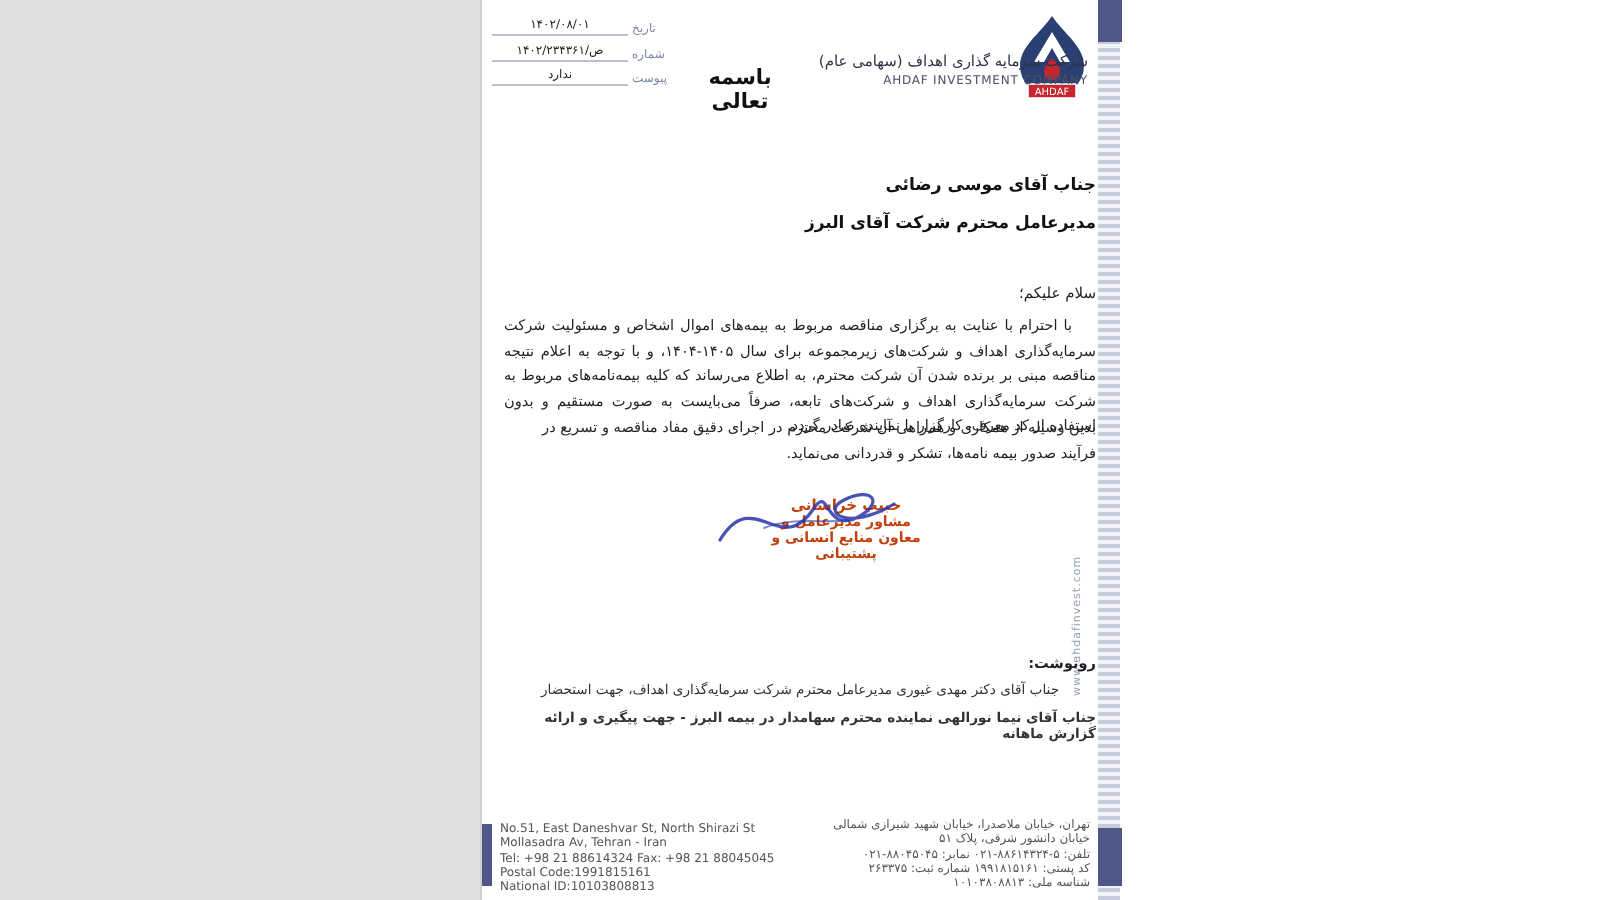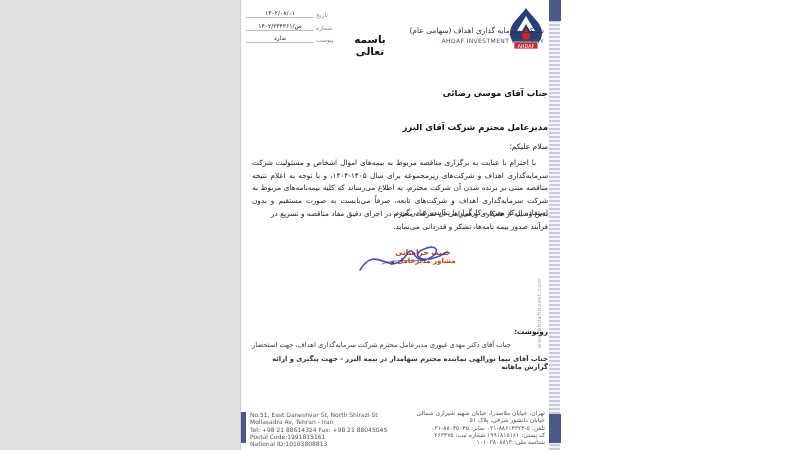--- a/index.html
+++ b/index.html
@@ -33,42 +33,42 @@
 
   
   .meta-block{left:246px;top:9px;width:92px;direction:rtl;}
   .meta-row{display:flex;align-items:flex-end;direction:rtl;margin-bottom:3.5px;}
   .meta-label{font-size:6px;color:#7d88a6;width:22px;text-align:left;padding-left:2px;}
   .meta-line{flex:1;border-bottom:.5px solid #b9bfce;text-align:center;
     font-size:6px;color:#222;line-height:8px;direction:ltr;}
 
   
   .recipient{right:252px;top:88px;width:300px;direction:rtl;text-align:right;color:#111;}
-  .recipient .r1{font-size:8.5px;font-weight:bold;margin-bottom:24px;}
+  .recipient .r1{font-size:8.5px;font-weight:bold;margin-bottom:9px;}
   .recipient .r2{font-size:8.5px;font-weight:bold;}
 
   
   .greeting{right:252px;top:142px;width:296px;direction:rtl;text-align:right;
     font-size:7.5px;color:#222;}
   .para1{right:252px;top:157px;width:296px;direction:rtl;text-align:justify;
     font-size:7.3px;line-height:12.5px;color:#222;text-indent:12px;}
   .para2{right:252px;top:208px;width:296px;direction:rtl;text-align:right;
     font-size:7.3px;line-height:12.5px;color:#222;}
 
   
   .sig-block{left:362px;top:248px;width:90px;direction:rtl;text-align:center;color:#c2410c;margin-left:16px;}
   .sig-block .s1{font-size:7.5px;font-weight:bold;}
   .sig-block .s2{font-size:7px;font-weight:bold;}
   .sig-block .s3{font-size:7px;font-weight:bold;}
   .sig-ink{left:352px;top:240px;width:110px;height:45px;pointer-events:none;}
 
   
   .cc-label{right:252px;top:327px;width:296px;direction:rtl;text-align:right;
     font-size:7.3px;font-weight:bold;color:#222;}
-  .cc-1{right:252px;top:341px;width:296px;direction:rtl;text-align:left;font-size:6.8px;color:#333;}
+  .cc-1{right:252px;top:341px;width:296px;direction:rtl;text-align:center;font-size:6.8px;color:#333;}
   .cc-2{right:252px;top:355px;width:296px;direction:rtl;text-align:right;font-size:6.8px;color:#333;font-weight:bold;}
 
   
   .footer-bar-left{left:241px;top:412px;width:5px;height:31px;background:#4d5886;}
   .footer-en{left:250px;top:411px;width:150px;font-size:6px;line-height:7.3px;color:#555;}
   .footer-fa{right:255px;top:409px;width:210px;direction:rtl;text-align:right;
     font-size:6px;line-height:7.3px;color:#555;}
 </style>
 </head>
 <body>
@@ -113,20 +113,21 @@
   <div class="r2">مدیرعامل محترم شرکت آقای البرز</div>
 </div>
 
 <div class="abs greeting">سلام علیکم؛</div>
 <div class="abs para1">با احترام با عنایت به برگزاری مناقصه مربوط به بیمه‌های اموال اشخاص و مسئولیت شرکت سرمایه‌گذاری اهداف و شرکت‌های زیرمجموعه برای سال ۱۴۰۵-۱۴۰۴، و با توجه به اعلام نتیجه مناقصه مبنی بر برنده شدن آن شرکت محترم، به اطلاع می‌رساند که کلیه بیمه‌نامه‌های مربوط به شرکت سرمایه‌گذاری اهداف و شرکت‌های تابعه، صرفاً می‌بایست به صورت مستقیم و بدون استفاده از کد معرف، کارگزار یا نماینده صادر گردد.</div>
 <div class="abs para2">بدین وسیله از همکاری و همراهی آن شرکت محترم در اجرای دقیق مفاد مناقصه و تسریع در فرآیند صدور بیمه نامه‌ها، تشکر و قدردانی می‌نماید.</div>
 
 <div class="abs sig-block">
   <div class="s1">حبیب خراسانی</div>
   <div class="s2">مشاور مدیرعامل و</div>
+  <div class="s3">معاون منابع انسانی و پشتیبانی</div>
 </div>
 <svg class="abs sig-ink" viewBox="0 0 110 45">
   <path d="M8 30 C 25 2, 38 40, 55 14 C 63 2, 60 28, 78 18 C 90 11, 84 3, 70 10 C 58 16, 72 26, 95 12" fill="none" stroke="#2a35a8" stroke-width="1.6" stroke-linecap="round" opacity="0.85"></path>
   <path d="M30 24 C 45 18, 60 22, 72 20" fill="none" stroke="#2a35a8" stroke-width="1" stroke-linecap="round" opacity="0.6"></path>
 </svg>
 
 <div class="abs cc-label">رونوشت:</div>
 <div class="abs cc-1">جناب آقای دکتر مهدی غیوری مدیرعامل محترم شرکت سرمایه‌گذاری اهداف، جهت استحضار</div>
 <div class="abs cc-2">جناب آقای نیما نورالهی نماینده محترم سهامدار در بیمه البرز - جهت پیگیری و ارائه گزارش ماهانه</div>
 

